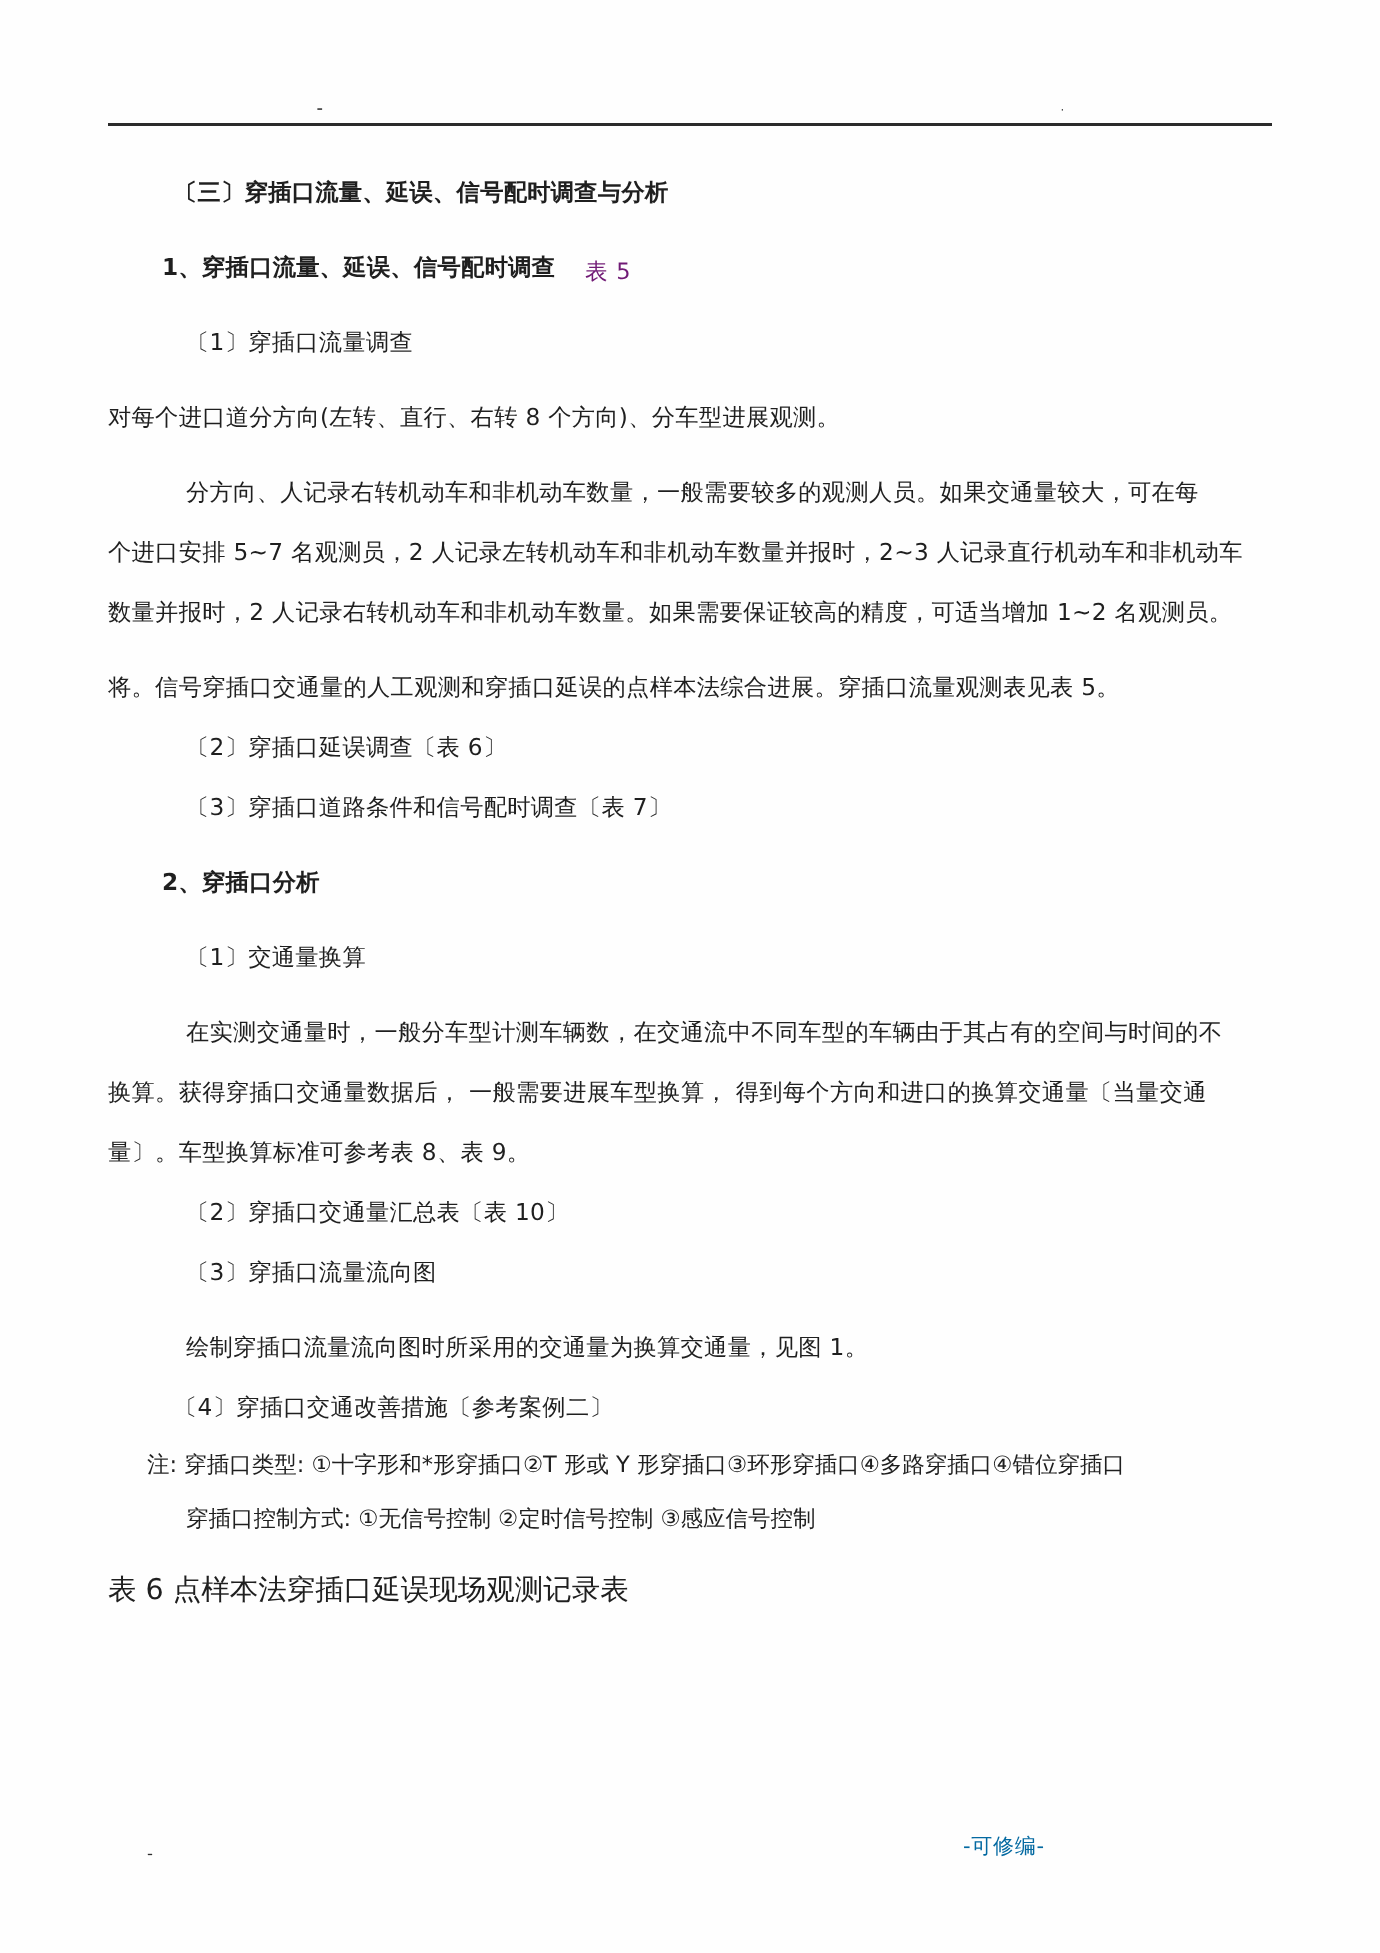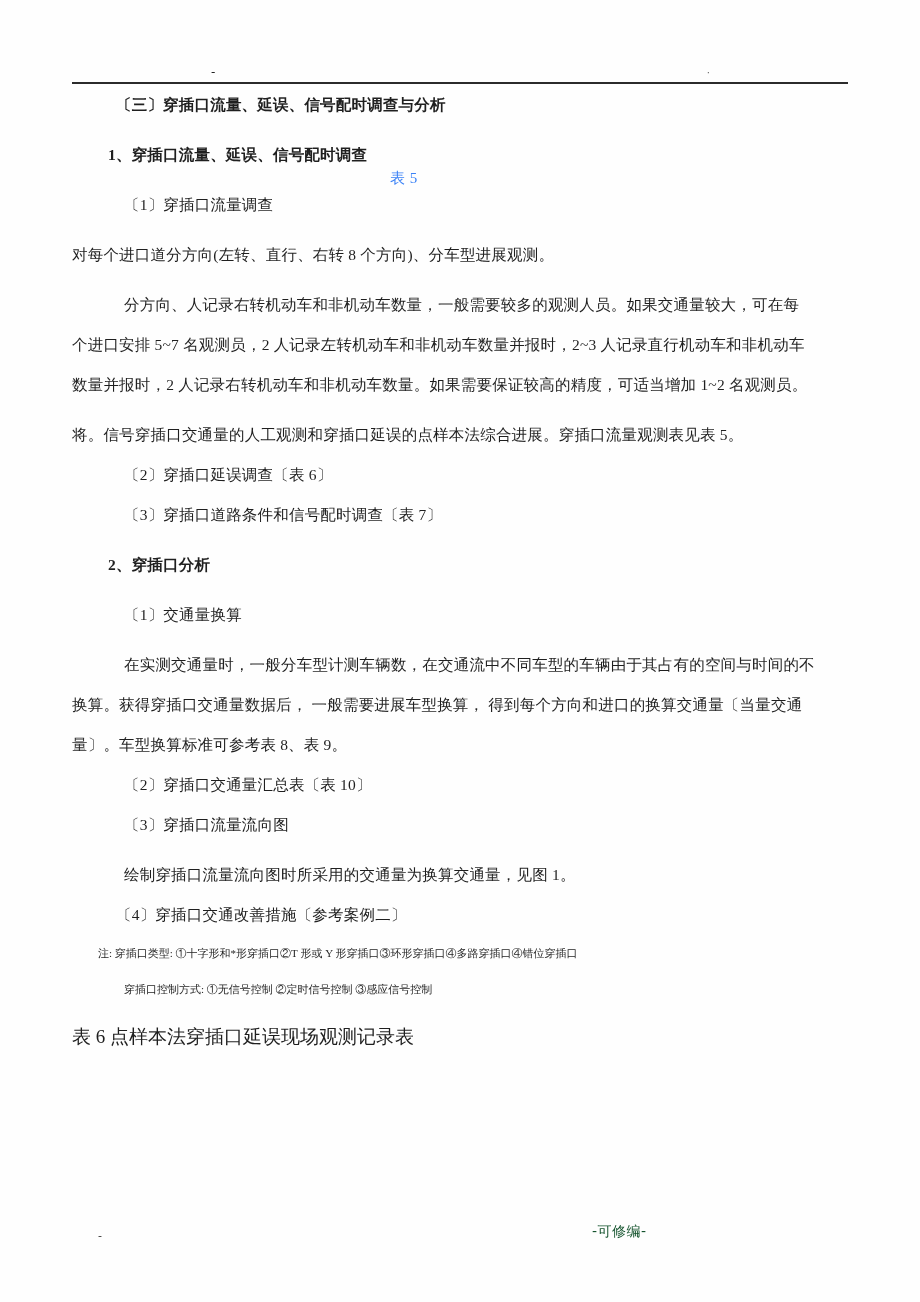--- a/index.html
+++ b/index.html
@@ -55,23 +55,22 @@
     top: 82px;
     width: 776px;
     height: 0;
     border-top: 2px solid #2b2b2b;
   }
 
   
   .content {
     position: absolute;
     left: 72px;
-    top: 85px;
+    top: 108px;
     width: 776px;
-    font-family: Liberation Serif, serif;
   }
 
   .line {
     font-size: 15.5px;
     line-height: 40px;
     white-space: nowrap;
     color: #1f1f1f;
     letter-spacing: 0.2px;
   }
   .line.bold {
@@ -90,28 +89,27 @@
   
   .heading-overlap-wrap {
     position: relative;
   }
   .overlap-tag {
     position: absolute;
     left: 318px;
     top: 16px;
     font-size: 15px;
     line-height: 1;
-    color: #3b82f6;
+    color: #701a75;
     letter-spacing: 0.5px;
     white-space: nowrap;
-    margin-top: 20px;
   }
 
   .note-line {
-    font-size: 11px;
+    font-size: 15px;
     line-height: 36px;
     white-space: nowrap;
     color: #1f1f1f;
   }
 
   
   .footer-zone {
     position: absolute;
     left: 0;
     top: 1222px;
@@ -121,25 +119,25 @@
   .footer-left {
     position: absolute;
     left: 98px;
     top: 8px;
     font-size: 11px;
     line-height: 1;
     color: #2e2e2e;
   }
   .footer-right {
     position: absolute;
-    left: 592px;
+    left: 642px;
     top: 2px;
     font-size: 14px;
     line-height: 1;
-    color: #14532d;
+    color: #0369a1;
     letter-spacing: 0.5px;
   }
 
   .caption {
     font-size: 19px;
     line-height: 40px;
     text-align: left;
     color: #1f1f1f;
   }
 </style>

